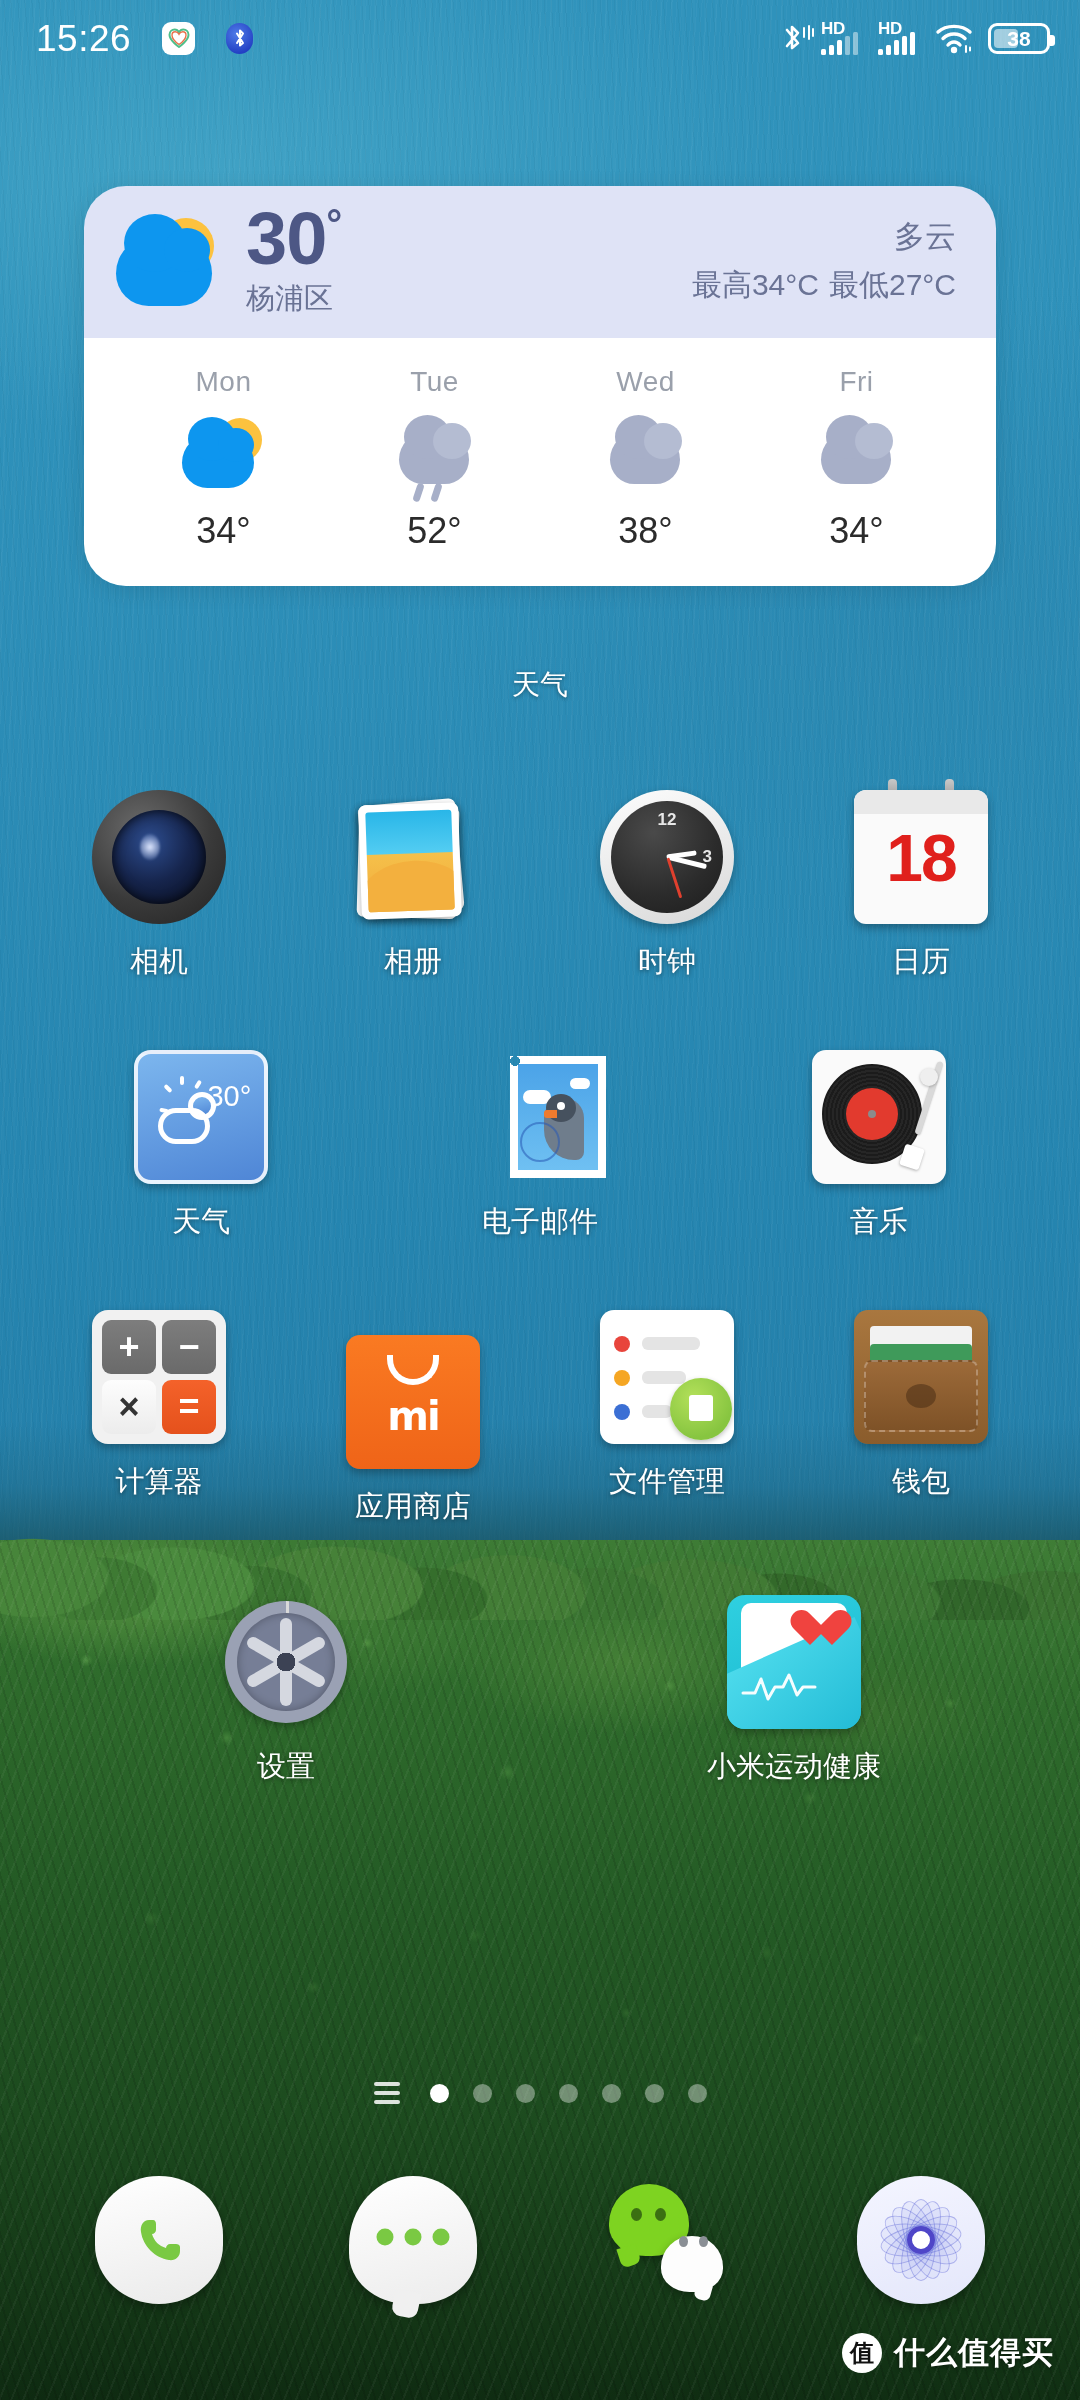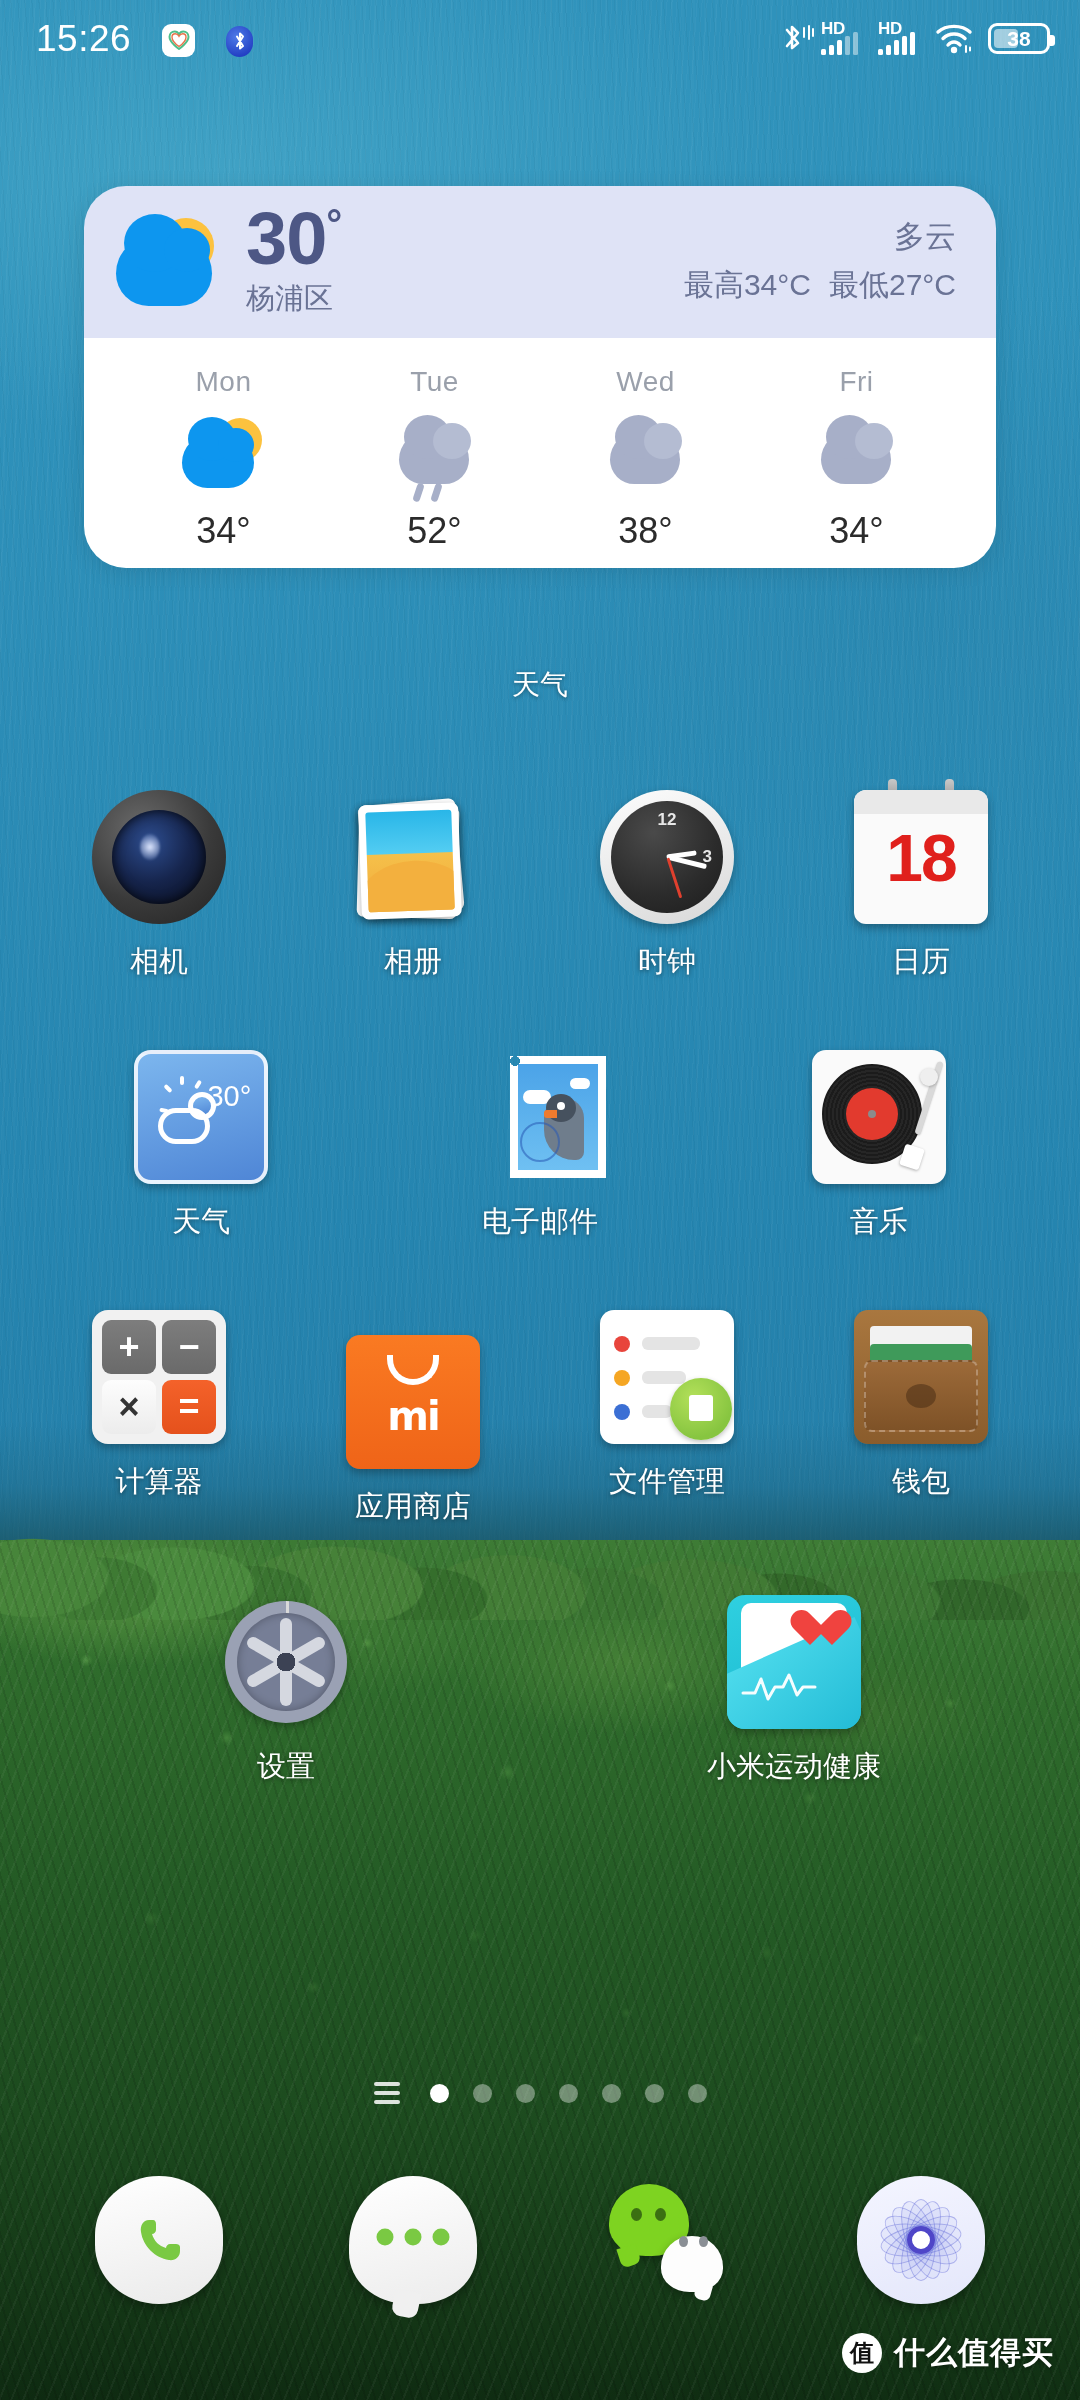--- a/index.html
+++ b/index.html
@@ -77,21 +77,21 @@
     position:absolute; left:0; right:0; bottom:860px; height:120px;
     background:linear-gradient(180deg, rgba(30,110,150,0) 0%, rgba(28,96,120,.35) 55%, rgba(24,78,88,.65) 100%);
   }
 
   
   #statusbar{
     position:absolute; left:0; right:0; top:0; height:76px;
     display:flex; align-items:center; justify-content:space-between;
     padding:0 30px 0 36px; color:#fff;
   }
-  .sb-left{ display:flex; align-items:flex-end; gap:31px; }
+  .sb-left{ display:flex; align-items:center; gap:31px; }
   .sb-clock{ font-size:37px; font-weight:400; letter-spacing:.5px; line-height:1; }
   .sb-hb{
     width:33px; height:33px; border-radius:9px; background:#fff;
     display:flex; align-items:center; justify-content:center;
   }
   .sb-hb svg{ display:block; }
   .sb-bt-left{ width:27px; height:31px; display:flex; align-items:center; justify-content:center;
     background:radial-gradient(circle at 40% 35%, #4f7ce8, #2340c4 75%); border-radius:50%/44%; }
   .sb-right{ display:flex; align-items:center; gap:15px; }
   .bt-ico{ position:relative; width:26px; height:34px; }
@@ -128,22 +128,22 @@
   .ww-cloud{ position:absolute; left:6px; top:20px; width:96px; height:70px; background:#0d96ef; border-radius:46px 46px 40px 40px; }
   .ww-cloud::before{ content:""; position:absolute; left:8px; top:-22px; width:62px; height:58px; border-radius:50%; background:#0d96ef; }
   .ww-cloud::after{ content:""; position:absolute; right:2px; top:-8px; width:46px; height:44px; border-radius:50%; background:#0d96ef; }
   .ww-temp-wrap{ margin-left:18px; }
   .ww-temp{ font-size:74px; font-weight:700; color:#4d5785; line-height:.92; letter-spacing:-1px; position:relative; }
   .ww-temp sup{ font-size:40px; font-weight:700; vertical-align:super; }
   .ww-city{ font-size:29px; color:#6a7395; margin-top:6px; }
   .ww-right{ margin-left:auto; text-align:right; }
   .ww-cond{ font-size:31px; color:#6a7395; line-height:1.25; }
   .ww-hilo{ font-size:30px; color:#6a7395; margin-top:8px; }
-  .ww-hilo span{ margin-left:18px; }
-  .ww-body{ background:#fff; padding:28px 34px 16px; }
+  .ww-hilo span{ margin-left:10px; }
+  .ww-body{ background:#fff; padding:28px 34px 34px; }
   .ww-days{ display:flex; }
   .ww-day{ flex:1; display:flex; flex-direction:column; align-items:center; }
   .ww-dname{ font-size:28px; color:#9aa0ab; letter-spacing:.5px; }
   .ww-dicon{ position:relative; width:92px; height:76px; margin:20px 0 16px; }
   .ww-dtemp{ font-size:36px; color:#2b2b2b; font-weight:400; }
   
   .g-sun{ position:absolute; right:8px; top:0; width:44px; height:44px; border-radius:50%; background:#fcc23f; }
   .g-cl-blue{ position:absolute; left:4px; top:16px; width:72px; height:54px; background:#0d96ef; border-radius:34px 34px 30px 30px; }
   .g-cl-blue::before{ content:""; position:absolute; left:6px; top:-17px; width:48px; height:44px; border-radius:50%; background:#0d96ef; }
   .g-cl-blue::after{ content:""; position:absolute; right:0; top:-6px; width:36px; height:34px; border-radius:50%; background:#0d96ef; }

